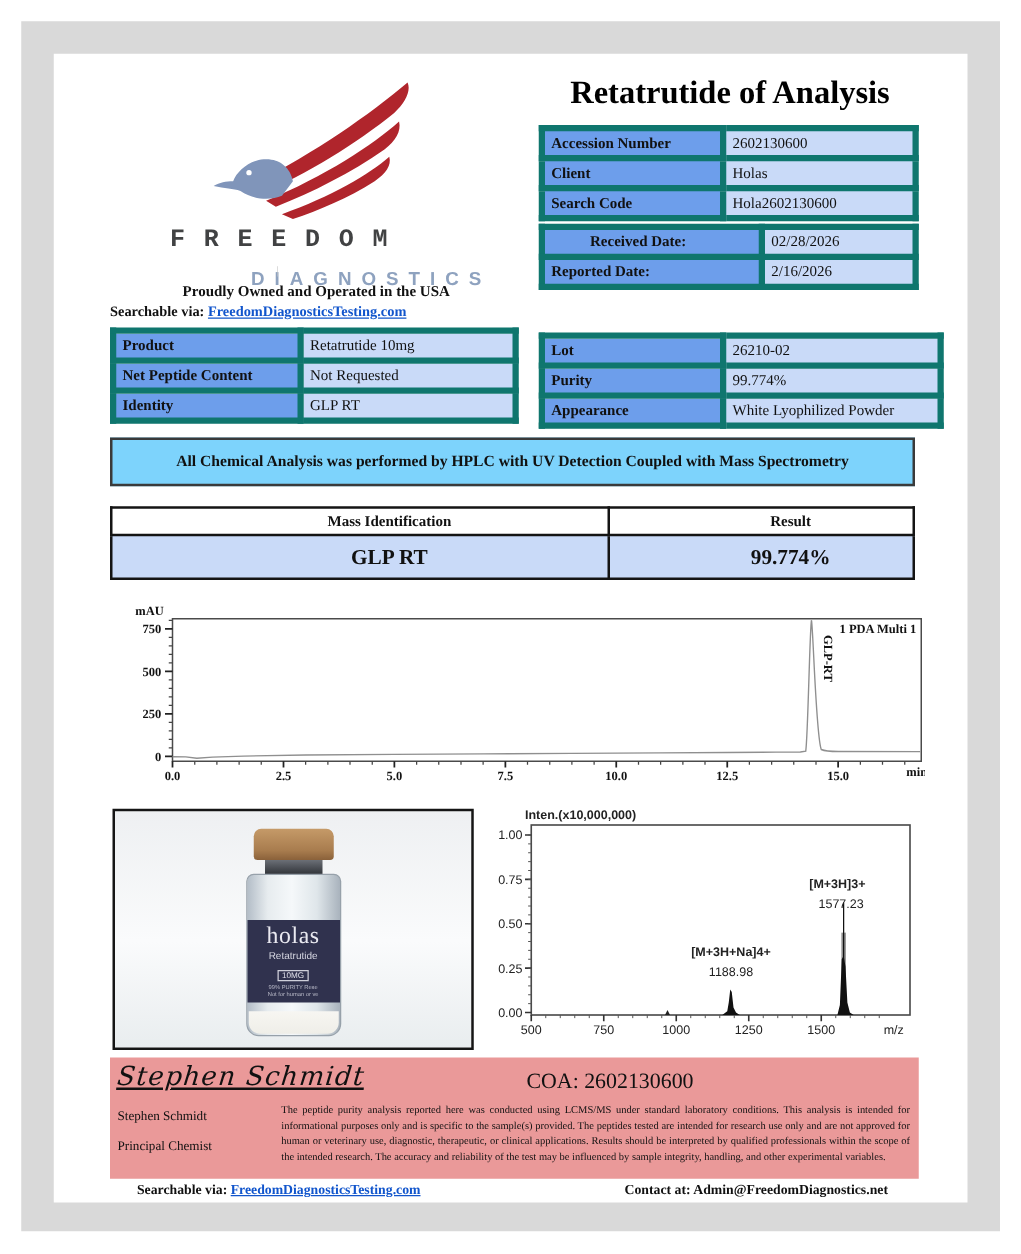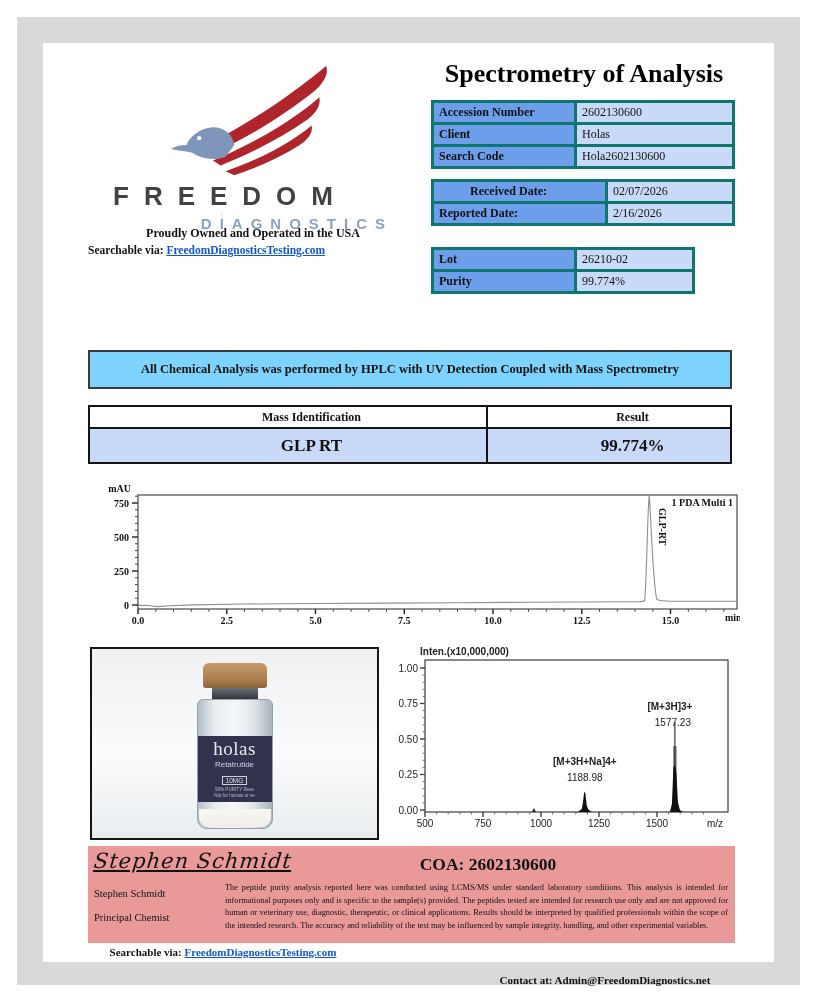--- a/index.html
+++ b/index.html
@@ -4,36 +4,36 @@
 <style>
   html,body{margin:0;padding:0;}
   body{width:817px;height:1003px;position:relative;background:#fff;
        font-family:"Liberation Serif",serif;color:#111;overflow:hidden;}
   .frame{position:absolute;left:17px;top:17px;width:783px;height:968px;background:#d9d9d9;}
   .page{position:absolute;left:43px;top:43px;width:731px;height:919px;background:#fff;}
 
   
   .eagle{position:absolute;left:115px;top:20px;width:180px;height:122px;}
   .brand{position:absolute;left:10px;top:138px;width:340px;text-align:center;
-         font-family:Liberation Sans, sans-serif;font-weight:bold;font-size:26px;
+         font-family:Liberation Mono, monospace;font-weight:bold;font-size:20px;
          letter-spacing:15px;text-indent:15px;color:#414243;}
   .subbrand{position:absolute;left:10px;top:172px;width:340px;text-align:right;
          font-family:"Liberation Sans",sans-serif;font-weight:bold;font-size:15px;
          letter-spacing:8px;text-indent:8px;color:#8ea2bf;}
   .tinymark{position:absolute;left:178px;top:168px;color:#c4c4c4;font-size:9px;}
   .tagline{position:absolute;left:40px;top:183px;width:340px;text-align:center;
            font-weight:bold;font-size:12px;}
   .searchline{position:absolute;left:45px;top:201px;font-weight:bold;font-size:11.5px;}
   .link{color:#1155cc;text-decoration:underline;cursor:pointer;}
 
   .coa-title{position:absolute;left:388px;top:16px;width:306px;text-align:center;
              font-weight:bold;font-size:26px;color:#000;}
 
   table.kv{position:absolute;border-collapse:collapse;border:2px solid #161616;table-layout:fixed;}
-  table.kv td{border:3px solid #0f766e;height:17px;padding:1px 5px;font-size:12px;overflow:hidden;white-space:nowrap;}
+  table.kv td{border:5px solid #0f766e;height:17px;padding:1px 5px;font-size:12px;overflow:hidden;white-space:nowrap;}
   table.kv td.k{background:#6d9eeb;font-weight:bold;}
   table.kv td.v{background:#c9daf8;}
 
   .banner{position:absolute;left:45px;top:307px;width:640px;height:35px;background:#7dd3fc;
           border:2px solid #3a3a3a;text-align:center;line-height:35px;font-weight:bold;font-size:12.5px;}
 
   table.mass{position:absolute;left:45px;top:362px;width:644px;border-collapse:collapse;
              border:2px solid #141414;table-layout:fixed;}
   table.mass td{border:2px solid #141414;text-align:center;padding-left:48px;}
   table.mass td.h{background:#fff;font-weight:bold;font-size:12px;height:18px;}
@@ -63,28 +63,28 @@
   .vdose{display:inline-block;border:1px solid #cfd0da;font-size:6.5px;padding:0 3px;margin-top:2px;
          font-family:"Liberation Sans",sans-serif;color:#e0e0ea;}
   .vline{font-size:4.6px;color:#b9bac8;font-family:"Liberation Sans",sans-serif;line-height:5.6px;}
   .vpowder{position:absolute;left:1px;bottom:1px;width:calc(100% - 2px);height:18px;
            background:linear-gradient(180deg,#f7f6f2,#efeee8);border-radius:0 0 9px 9px;}
 
   .sigblock{position:absolute;left:45px;top:803px;width:647px;height:97px;background:#ea9999;}
   .sig-script{position:absolute;left:6px;top:3px;font-family:"DejaVu Serif",serif;font-style:italic;
               font-size:21px;letter-spacing:1px;text-decoration:underline;transform:skewX(-6deg);}
   .coa-line{position:absolute;left:200px;top:8px;width:400px;text-align:center;
-            font-weight:bold;font-size:17.5px;}
+            font-weight:normal;font-size:17.5px;}
   .sig-name{position:absolute;left:6px;top:42px;font-size:10.5px;}
   .sig-role{position:absolute;left:6px;top:66px;font-size:10.5px;}
   .disclaimer{position:absolute;left:137px;top:36px;width:503px;font-size:8.4px;line-height:1.5;
               text-align:justify;}
 
   .footerL{position:absolute;left:30px;top:903px;width:300px;text-align:center;font-weight:bold;font-size:11px;}
-  .footerR{position:absolute;left:412px;top:903px;width:300px;text-align:center;font-weight:bold;font-size:11px;margin-top:28px;}
+  .footerR{position:absolute;left:412px;top:903px;width:300px;text-align:center;font-weight:bold;font-size:11px;}
 </style>
 </head>
 <body>
 
 <div class="frame"></div>
 <div class="page">
 
   <svg class="eagle" viewBox="0 0 180 125" aria-hidden="true">
     <path d="M40,88 C92,62 138,30 170,3 C173,10 168,20 159,28 C128,53 88,78 48,95 Z" fill="#b0252c"></path>
     <path d="M54,100 C102,80 142,54 163,35 C165,43 160,51 151,58 C124,77 92,93 62,105 Z" fill="#b0252c"></path>
@@ -94,21 +94,21 @@
   </svg>
   <div class="brand">FREEDOM</div>
   <div class="subbrand">DIAGNOSTICS</div>
   <div class="tinymark">|</div>
   <div class="tagline">Proudly Owned and Operated in the USA</div>
   <div class="searchline">
     <span>Searchable via:</span>
     <a class="link">FreedomDiagnosticsTesting.com</a>
   </div>
 
-  <div class="coa-title">Spectrometry of Analysis</div>
+  <div class="coa-title">Retatrutide of Analysis</div>
 
   <table class="kv" style="left:388px;top:57px;width:304px;">
     <tbody>
         <tr>
           <td class="k" style="width:130px;">Accession Number</td>
         <td class="v">2602130600</td>
         </tr>
     <tr>
           <td class="k">Client</td>
         <td class="v">Holas</td>
@@ -117,39 +117,59 @@
           <td class="k">Search Code</td>
         <td class="v">Hola2602130600</td>
         </tr>
   </tbody>
     </table>
 
   <table class="kv" style="left:388px;top:136px;width:304px;">
     <tbody>
         <tr>
           <td class="k" style="width:130px;padding-left:36px;">Received Date:</td>
-        <td class="v">02/07/2026</td>
+        <td class="v">02/28/2026</td>
         </tr>
     <tr>
           <td class="k">Reported Date:</td>
         <td class="v">2/16/2026</td>
         </tr>
   </tbody>
     </table>
 
-
-  <table class="kv" style="left:388px;top:204px;width:264px;font-family:Liberation Serif, serif;">
+  <table class="kv" style="left:45px;top:219px;width:327px;">
+    <tbody>
+        <tr>
+          <td class="k" style="width:135px;">Product</td>
+        <td class="v">Retatrutide 10mg</td>
+        </tr>
+    <tr>
+          <td class="k">Net Peptide Content</td>
+        <td class="v">Not Requested</td>
+        </tr>
+    <tr>
+          <td class="k">Identity</td>
+        <td class="v">GLP RT</td>
+        </tr>
+  </tbody>
+    </table>
+
+  <table class="kv" style="left:388px;top:223px;width:324px;font-family:Liberation Serif, serif;">
     <tbody>
         <tr>
           <td class="k" style="width:130px;">Lot</td>
         <td class="v">26210-02</td>
         </tr>
     <tr>
           <td class="k">Purity</td>
         <td class="v">99.774%</td>
+        </tr>
+    <tr>
+          <td class="k">Appearance</td>
+        <td class="v">White Lyophilized Powder</td>
         </tr>
   </tbody>
     </table>
 
   <div class="banner">All Chemical Analysis was performed by HPLC with UV Detection Coupled with Mass Spectrometry</div>
 
   <table class="mass">
     <tbody>
         <tr>
           <td class="h" style="width:347px;">Mass Identification</td>

